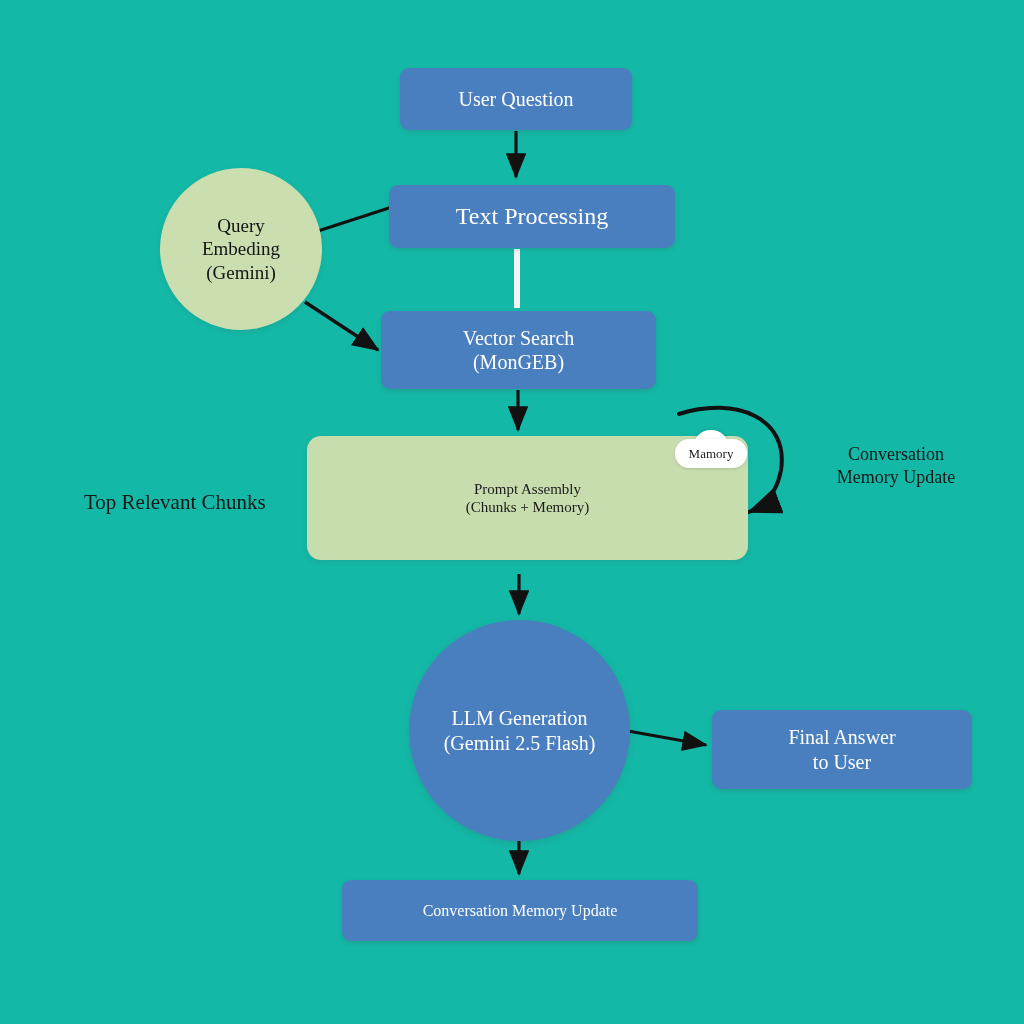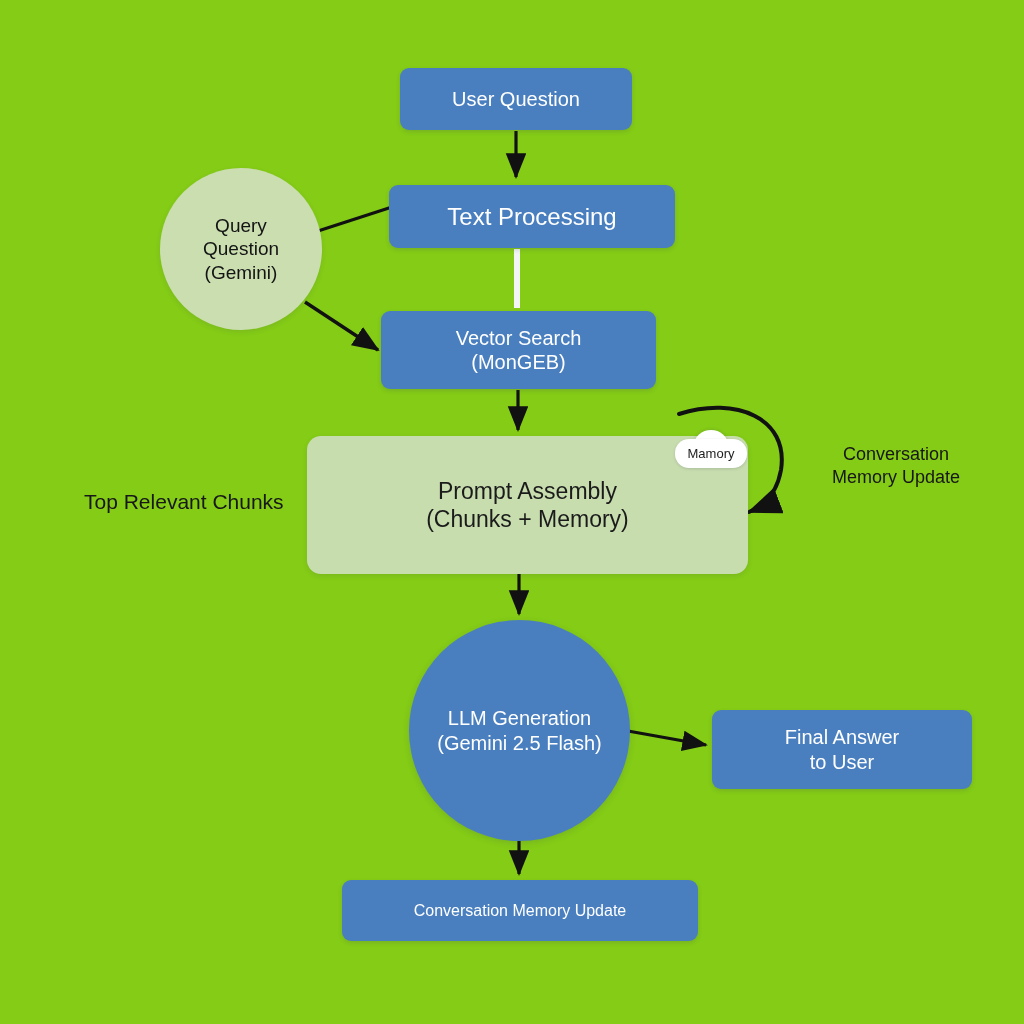--- a/index.html
+++ b/index.html
@@ -4,22 +4,22 @@
 <style>
   html, body {
     margin: 0;
     padding: 0;
     background: #ffffff;
   }
   #canvas {
     position: relative;
     width: 1024px;
     height: 1024px;
-    background: #84cc16;
-    font-family: Liberation Sans, sans-serif;
+    background: #14b8a6;
+    font-family: Liberation Serif, serif;
     overflow: hidden;
   }
   #edges {
     position: absolute;
     left: 0; top: 0;
     width: 1024px;
     height: 1024px;
     pointer-events: none;
   }
 
@@ -59,21 +59,21 @@
   }
 
   .node .label { display: block; }
   .label .l2 { display: block; }
 
   
   #node-user-question { left: 400px; top: 68px; width: 232px; height: 62px; font-size: 20px; }
   #node-text-processing { left: 389px; top: 185px; width: 286px; height: 63px; font-size: 24px; }
   #node-query-embedding { left: 160px; top: 168px; width: 162px; height: 162px; font-size: 19px; }
   #node-vector-search { left: 381px; top: 311px; width: 275px; height: 78px; font-size: 20px; }
-  #node-prompt-assembly { left: 307px; top: 436px; width: 441px; height: 138px; font-size: 23px; align-items: center; }
+  #node-prompt-assembly { left: 307px; top: 436px; width: 441px; height: 124px; font-size: 15px; align-items: center; }
   #node-llm-generation { left: 409px; top: 620px; width: 221px; height: 221px; font-size: 20px; }
   #node-final-answer { left: 712px; top: 710px; width: 260px; height: 79px; font-size: 20px; }
   #node-memory-update { left: 342px; top: 880px; width: 356px; height: 61px; font-size: 16px; }
 
   
   #badge-memory {
     position: absolute;
     left: 675px;
     top: 430px;
     width: 72px;
@@ -167,21 +167,21 @@
     <span class="label">User Question</span>
   </div>
 
   <div class="node box" id="node-text-processing">
     <span class="label">Text Processing</span>
   </div>
 
   <div class="node circle-green" id="node-query-embedding">
     <span class="label">
       <span>Query</span>
-      <span class="l2">Question</span>
+      <span class="l2">Embeding</span>
       <span class="l2">(Gemini)</span>
     </span>
   </div>
 
   <div class="node box" id="node-vector-search">
     <span class="label">
       <span>Vector Search</span>
       <span class="l2">(MonGEB)</span>
     </span>
   </div>

